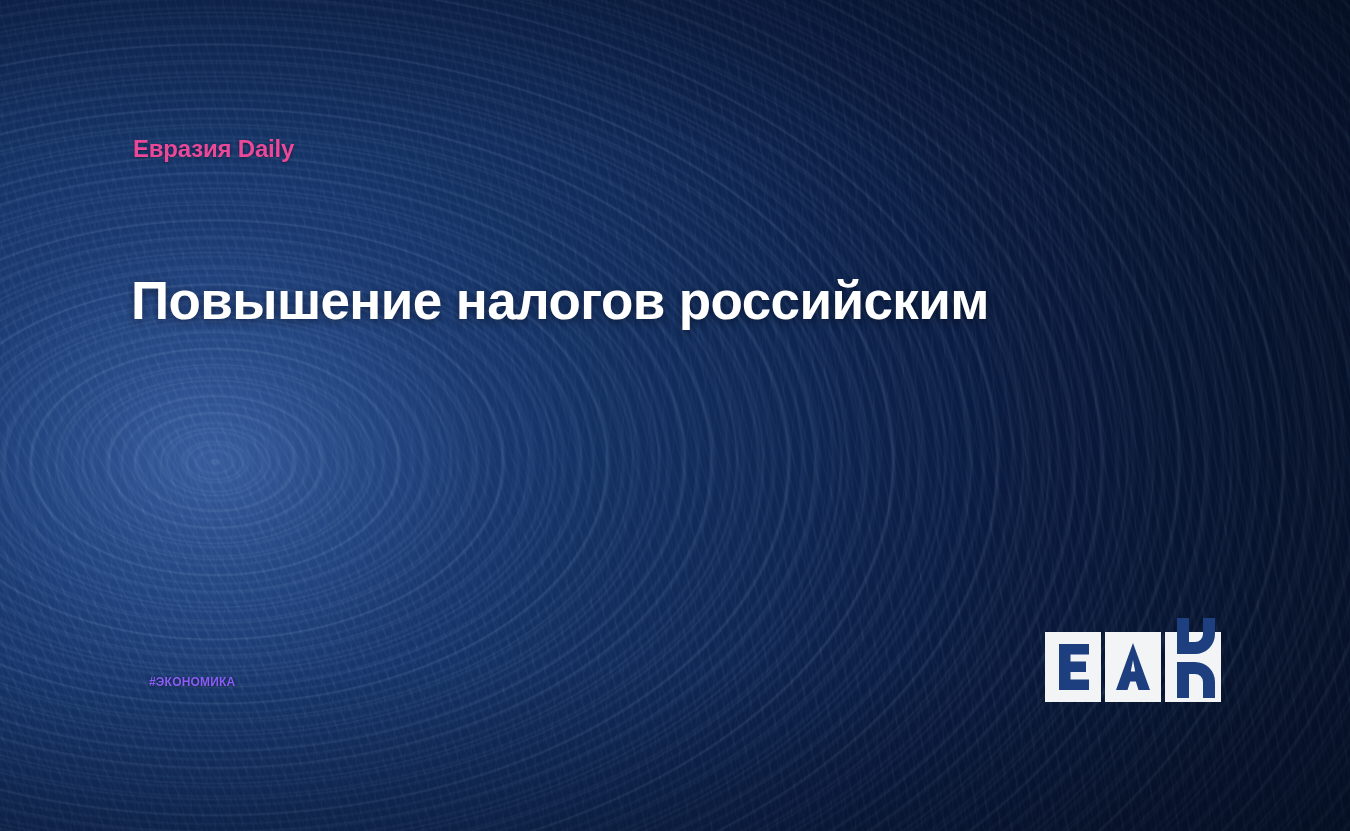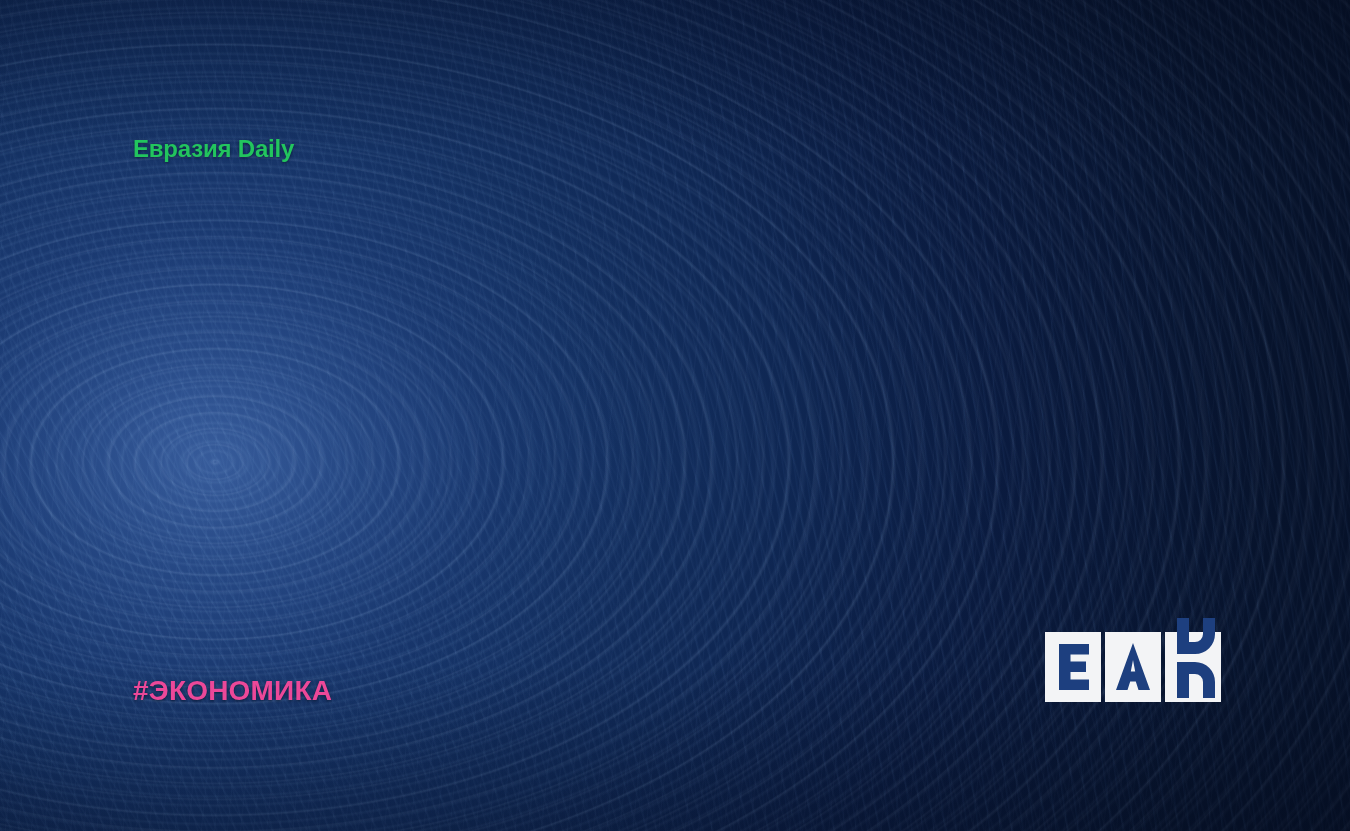--- a/index.html
+++ b/index.html
@@ -130,47 +130,47 @@
     inset: 0;
   }
 
   .brand {
     position: absolute;
     left: 133px;
     top: 135px;
     font-size: 24px;
     font-weight: bold;
     letter-spacing: -0.2px;
-    color: #22c55e;
+    color: #ec4899;
     text-shadow: 0 1px 3px rgba(0,0,0,0.45);
     white-space: nowrap;
   }
 
   .headline {
     position: absolute;
     left: 131px;
     top: 262px;
     width: 980px;
     font-size: 53px;
     font-weight: bold;
     line-height: 78px;
     letter-spacing: -0.6px;
     color: #ffffff;
     text-shadow: 0 2px 9px rgba(3,10,28,0.55);
   }
   .headline .ln { display: block; white-space: nowrap; }
 
   .tag {
     position: absolute;
-    left: 133px;
+    left: 149px;
     top: 675px;
-    font-size: 28px;
+    font-size: 12px;
     font-weight: bold;
     letter-spacing: 0.2px;
-    color: #ec4899;
+    color: #8b5cf6;
     text-shadow: 0 1px 3px rgba(0,0,0,0.45);
     white-space: nowrap;
   }
 
   
   .logo {
     position: absolute;
     left: 1045px;
     top: 632px;
     width: 176px;
@@ -207,20 +207,21 @@
   <div class="bg-layer bg-streaks"></div>
   <div class="bg-layer bg-streaks-r"></div>
   <div class="bg-layer bg-streaks-l"></div>
   <div class="bg-layer bg-vignette"></div>
 
   <div class="content">
 
     <div class="brand">Евразия Daily</div>
 
     <div class="headline">
+      <span class="ln">Повышение налогов российским</span>
     </div>
 
     <div class="tag">#ЭКОНОМИКА</div>
 
     <div class="logo">
 
       <div class="logo-tile">
         <svg width="56" height="70" viewBox="0 0 56 70">
           <path d="M14 12 H44 V22.5 H25.5 V29.5 H41 V40 H25.5 V47.5 H44 V58 H14 Z" fill="#1d3f7f"></path>
         </svg>

